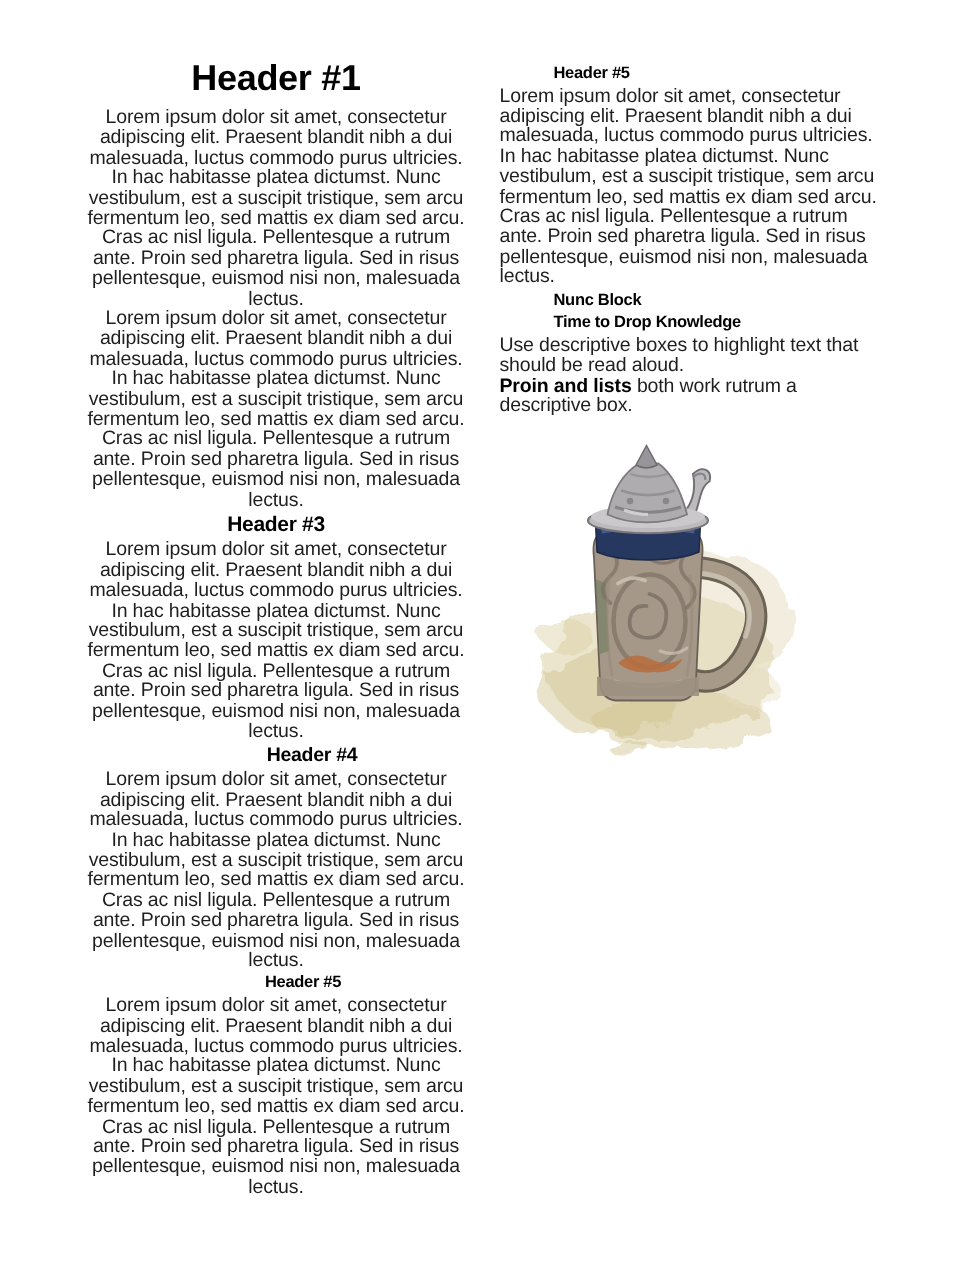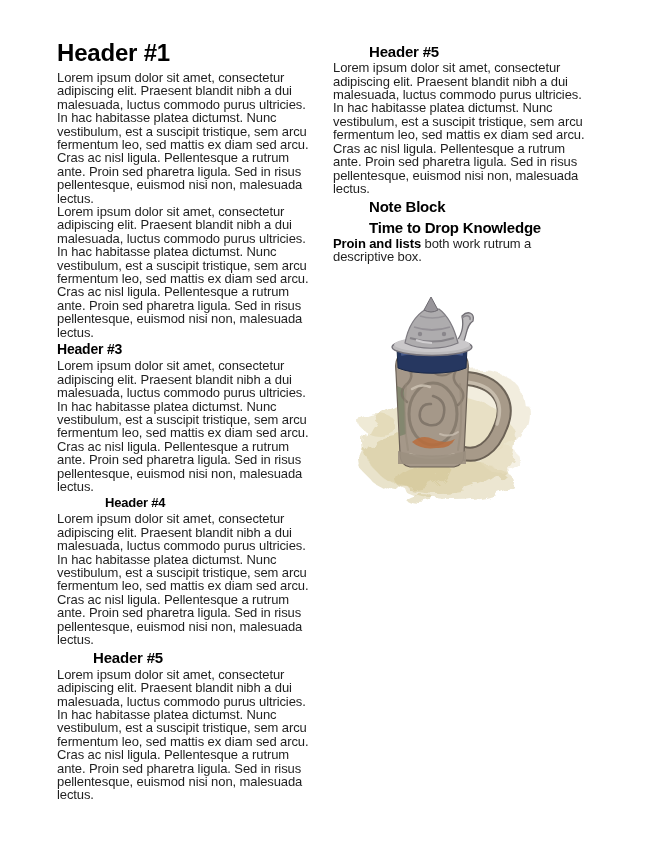--- a/index.html
+++ b/index.html
@@ -5,31 +5,31 @@
   html, body { margin:0; padding:0; }
   body {
     width:652px; height:844px;
     background:#ffffff;
     position:relative;
     overflow:hidden;
     font-family:"Liberation Sans", sans-serif;
     -webkit-font-smoothing:antialiased;
   }
   .col { position:absolute; top:40px; }
-  .col-left  { left:57px;  width:254px; }
+  .col-left  { left:57px;  width:254px;text-align:center; }
   .col-right { left:333px; width:258px; }
 
   .doc h1, .doc h2, .doc h3, .doc h4, .doc h5 {
     color:#000000; font-weight:700; letter-spacing:-0.2px;
   }
   .doc h1 { font-size:24px;   line-height:1.08; margin:0 0 5px 0; }
   .doc h2 { font-size:19px;   line-height:1.1;  margin:3px 0 3px 0; }
   .doc h3 { font-size:14px;   line-height:1.1;  margin:3px 0 2px 0; }
   .doc h4 { font-size:13px;   line-height:1.15; margin:3px 0 1px 0;padding-left:48px; }
-  .doc h5 { font-size:15px; line-height:1.15; margin:3px 0 1px 0;padding-left:36px; }
+  .doc h5 { font-size:11px; line-height:1.15; margin:3px 0 1px 0;padding-left:36px; }
   .doc p {
     font-size:13px; line-height:13.4px;
     color:#1f1f1f; margin:0; letter-spacing:-0.1px;
   }
   .inline-bold { font-weight:700; color:#000; }
 
   .figure-wrap {
     position:absolute; left:350px; top:294px;
     width:182px; height:214px;
   }
@@ -51,23 +51,24 @@
   <p>Lorem ipsum dolor sit amet, consectetur adipiscing elit. Praesent blandit nibh a dui malesuada, luctus commodo purus ultricies. In hac habitasse platea dictumst. Nunc vestibulum, est a suscipit tristique, sem arcu fermentum leo, sed mattis ex diam sed arcu. Cras ac nisl ligula. Pellentesque a rutrum ante. Proin sed pharetra ligula. Sed in risus pellentesque, euismod nisi non, malesuada lectus.</p>
 
   <h5>Header #5</h5>
   <p>Lorem ipsum dolor sit amet, consectetur adipiscing elit. Praesent blandit nibh a dui malesuada, luctus commodo purus ultricies. In hac habitasse platea dictumst. Nunc vestibulum, est a suscipit tristique, sem arcu fermentum leo, sed mattis ex diam sed arcu. Cras ac nisl ligula. Pellentesque a rutrum ante. Proin sed pharetra ligula. Sed in risus pellentesque, euismod nisi non, malesuada lectus.</p>
 </div>
 
 <div class="col col-right doc">
   <h5>Header #5</h5>
   <p>Lorem ipsum dolor sit amet, consectetur adipiscing elit. Praesent blandit nibh a dui malesuada, luctus commodo purus ultricies. In hac habitasse platea dictumst. Nunc vestibulum, est a suscipit tristique, sem arcu fermentum leo, sed mattis ex diam sed arcu. Cras ac nisl ligula. Pellentesque a rutrum ante. Proin sed pharetra ligula. Sed in risus pellentesque, euismod nisi non, malesuada lectus.</p>
 
-  <h5>Note Block</h5>
+  <h5>Nunc Block</h5>
 
   <h5>Time to Drop Knowledge</h5>
+  <p>Use descriptive boxes to highlight text that should be read aloud.</p>
 
   <p><span class="inline-bold">Proin and lists</span><span> both work rutrum a descriptive box.</span></p>
 </div>
 
 <div class="figure-wrap">
   <svg viewBox="0 0 182 214" xmlns="http://www.w3.org/2000/svg">
     <defs>
       <filter id="rough" x="-30%" y="-30%" width="160%" height="160%">
         <feTurbulence type="fractalNoise" baseFrequency="0.055" numOctaves="3" seed="8" result="n"></feTurbulence>
         <feDisplacementMap in="SourceGraphic" in2="n" scale="16"></feDisplacementMap>

